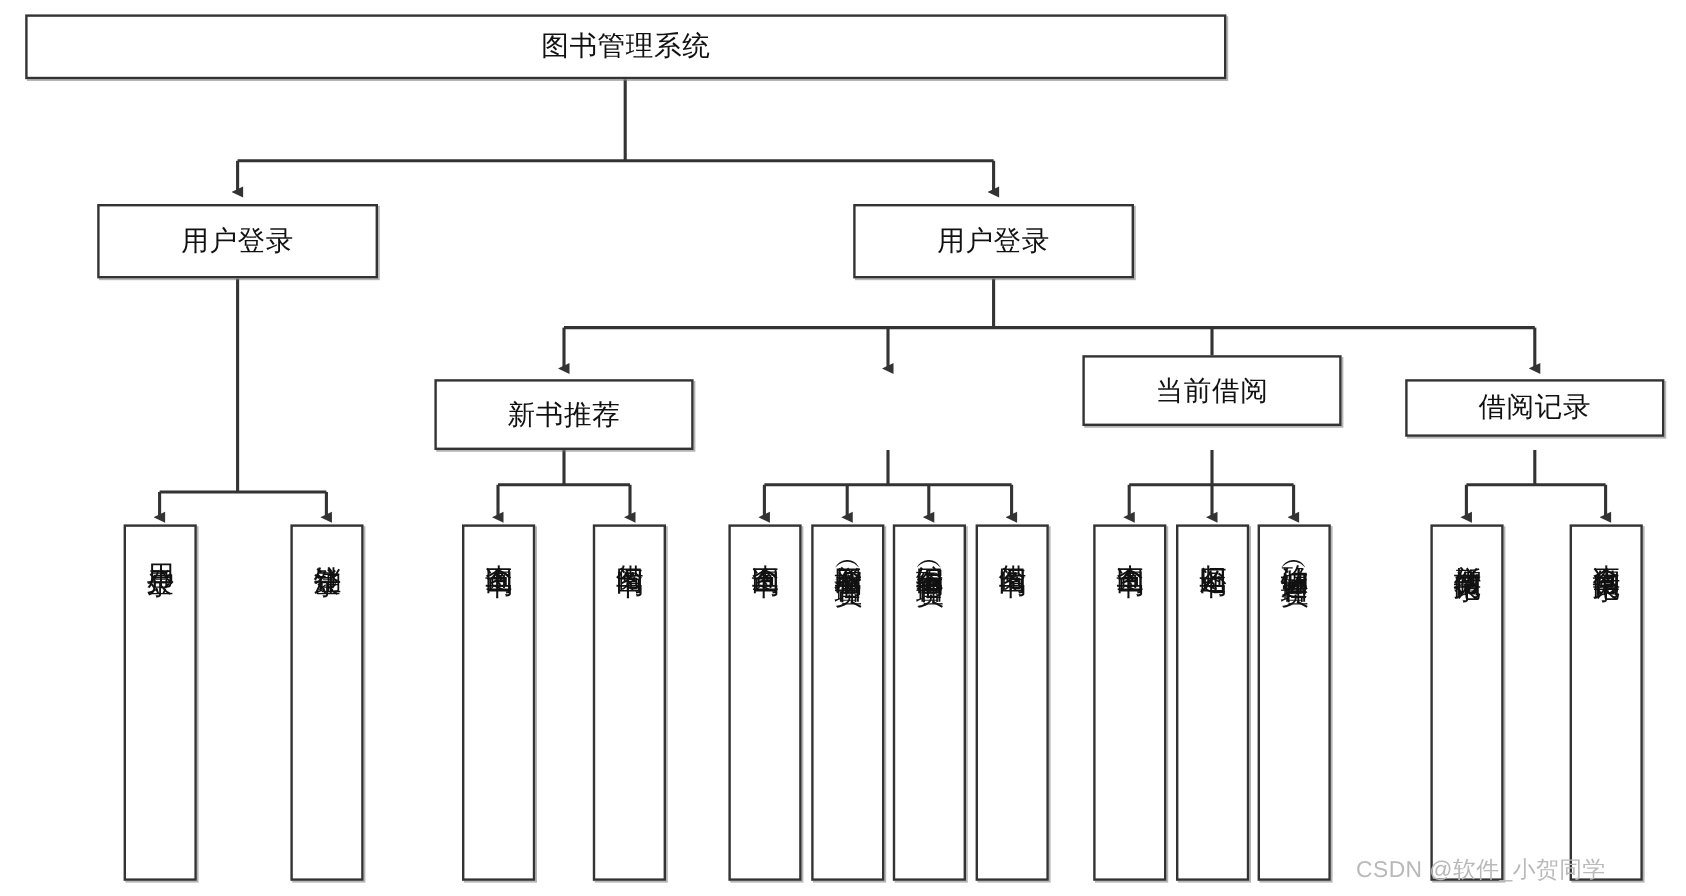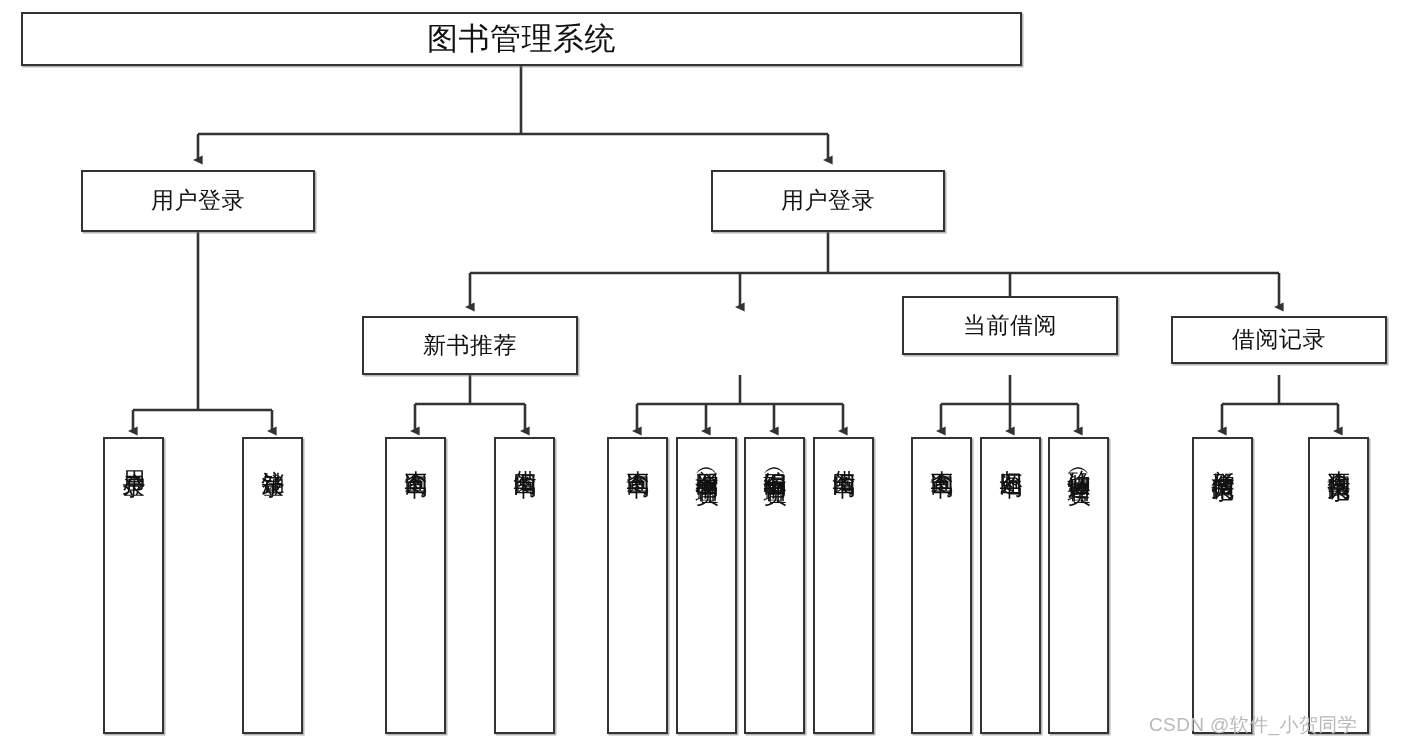--- a/index.html
+++ b/index.html
@@ -42,21 +42,21 @@
     display: block;
     text-align: center;
     line-height: 1.18;
     letter-spacing: 0.5px;
     white-space: nowrap;
   }
   .node.horiz .label {
     font-size: 23px;
   }
   .node.root .label {
-    font-size: 31px;
+    font-size: 23px;
   }
   .node.vert {
     align-items: flex-start;
     justify-content: center;
     padding-top: 13px;
   }
   .node.vert .label {
     writing-mode: vertical-rl;
     text-orientation: upright;
     font-size: 23px;
@@ -66,21 +66,20 @@
   }
   .watermark {
     position: absolute;
     left: 1130px;
     top: 712px;
     font-size: 19px;
     color: #b9b9b9;
     white-space: nowrap;
     letter-spacing: 0.4px;
     z-index: 5;
-    margin-left: 19px;
   }
 </style>
 </head>
 <body>
 
 <div id="canvas">
 
   <svg id="edges" viewBox="0 0 1405 747" xmlns="http://www.w3.org/2000/svg">
     <defs>
       <marker id="arrow" markerWidth="10" markerHeight="10" refX="5.2" refY="5" orient="auto" markerUnits="userSpaceOnUse">

